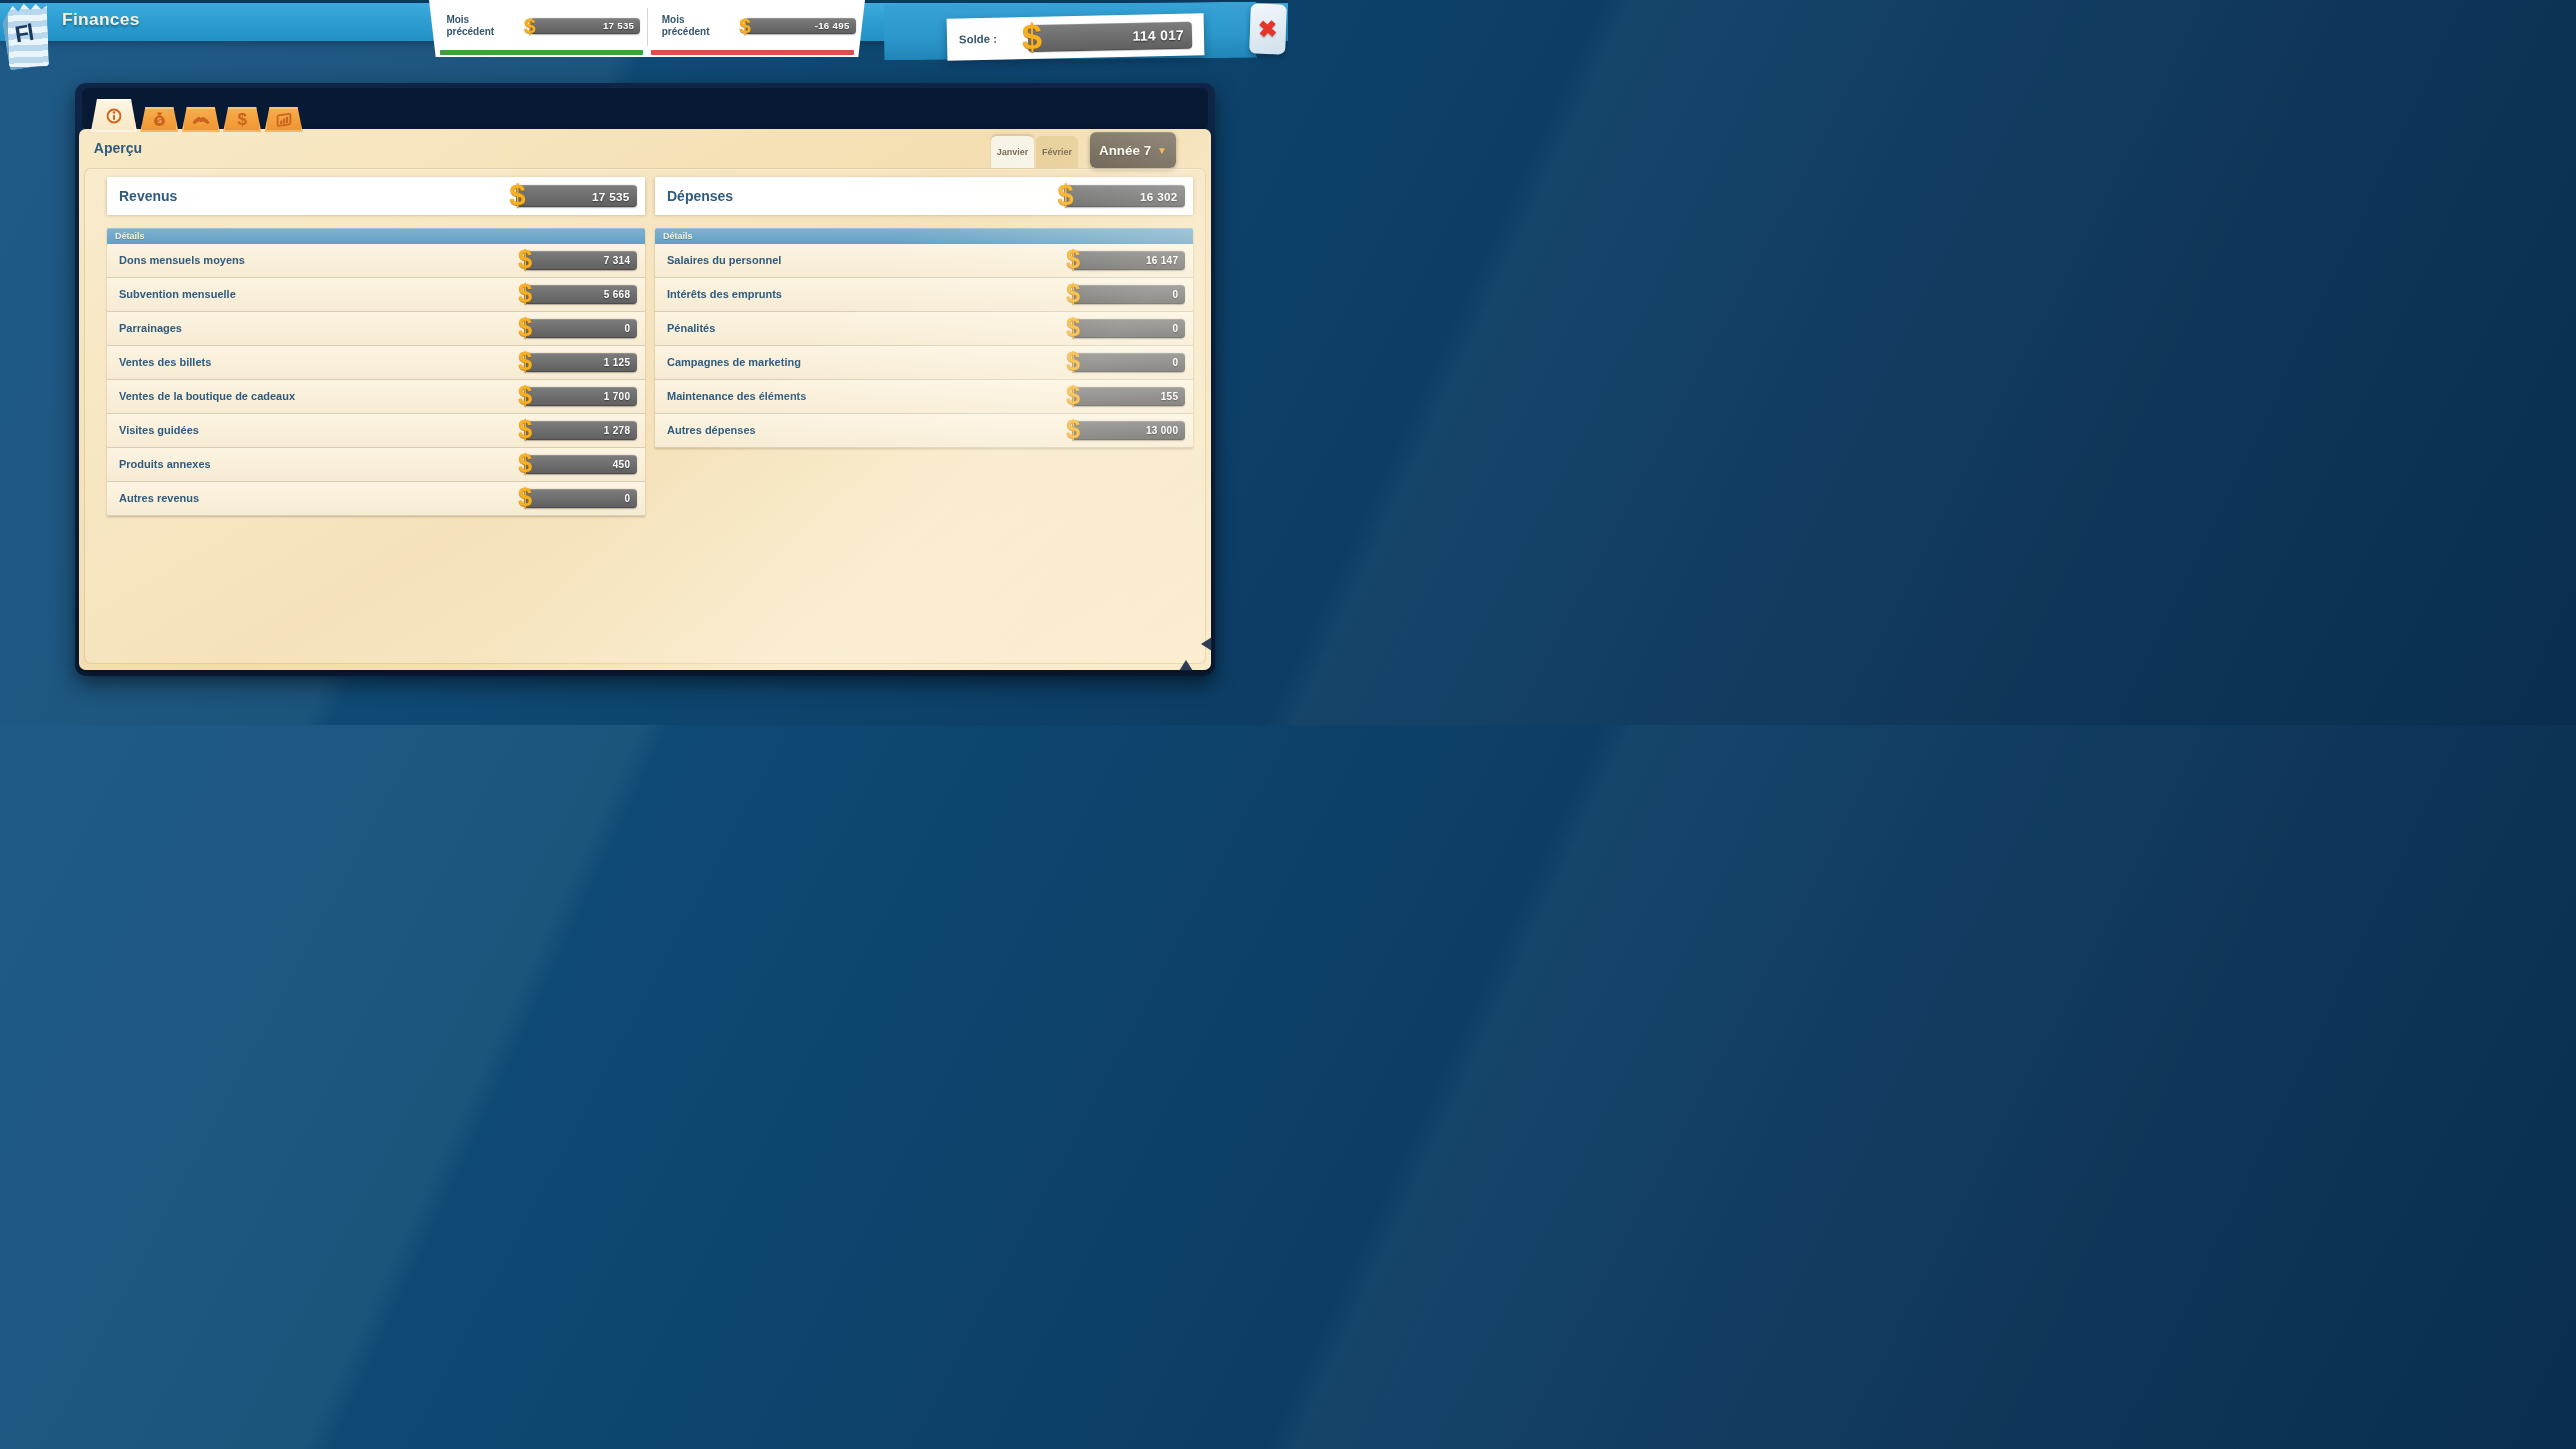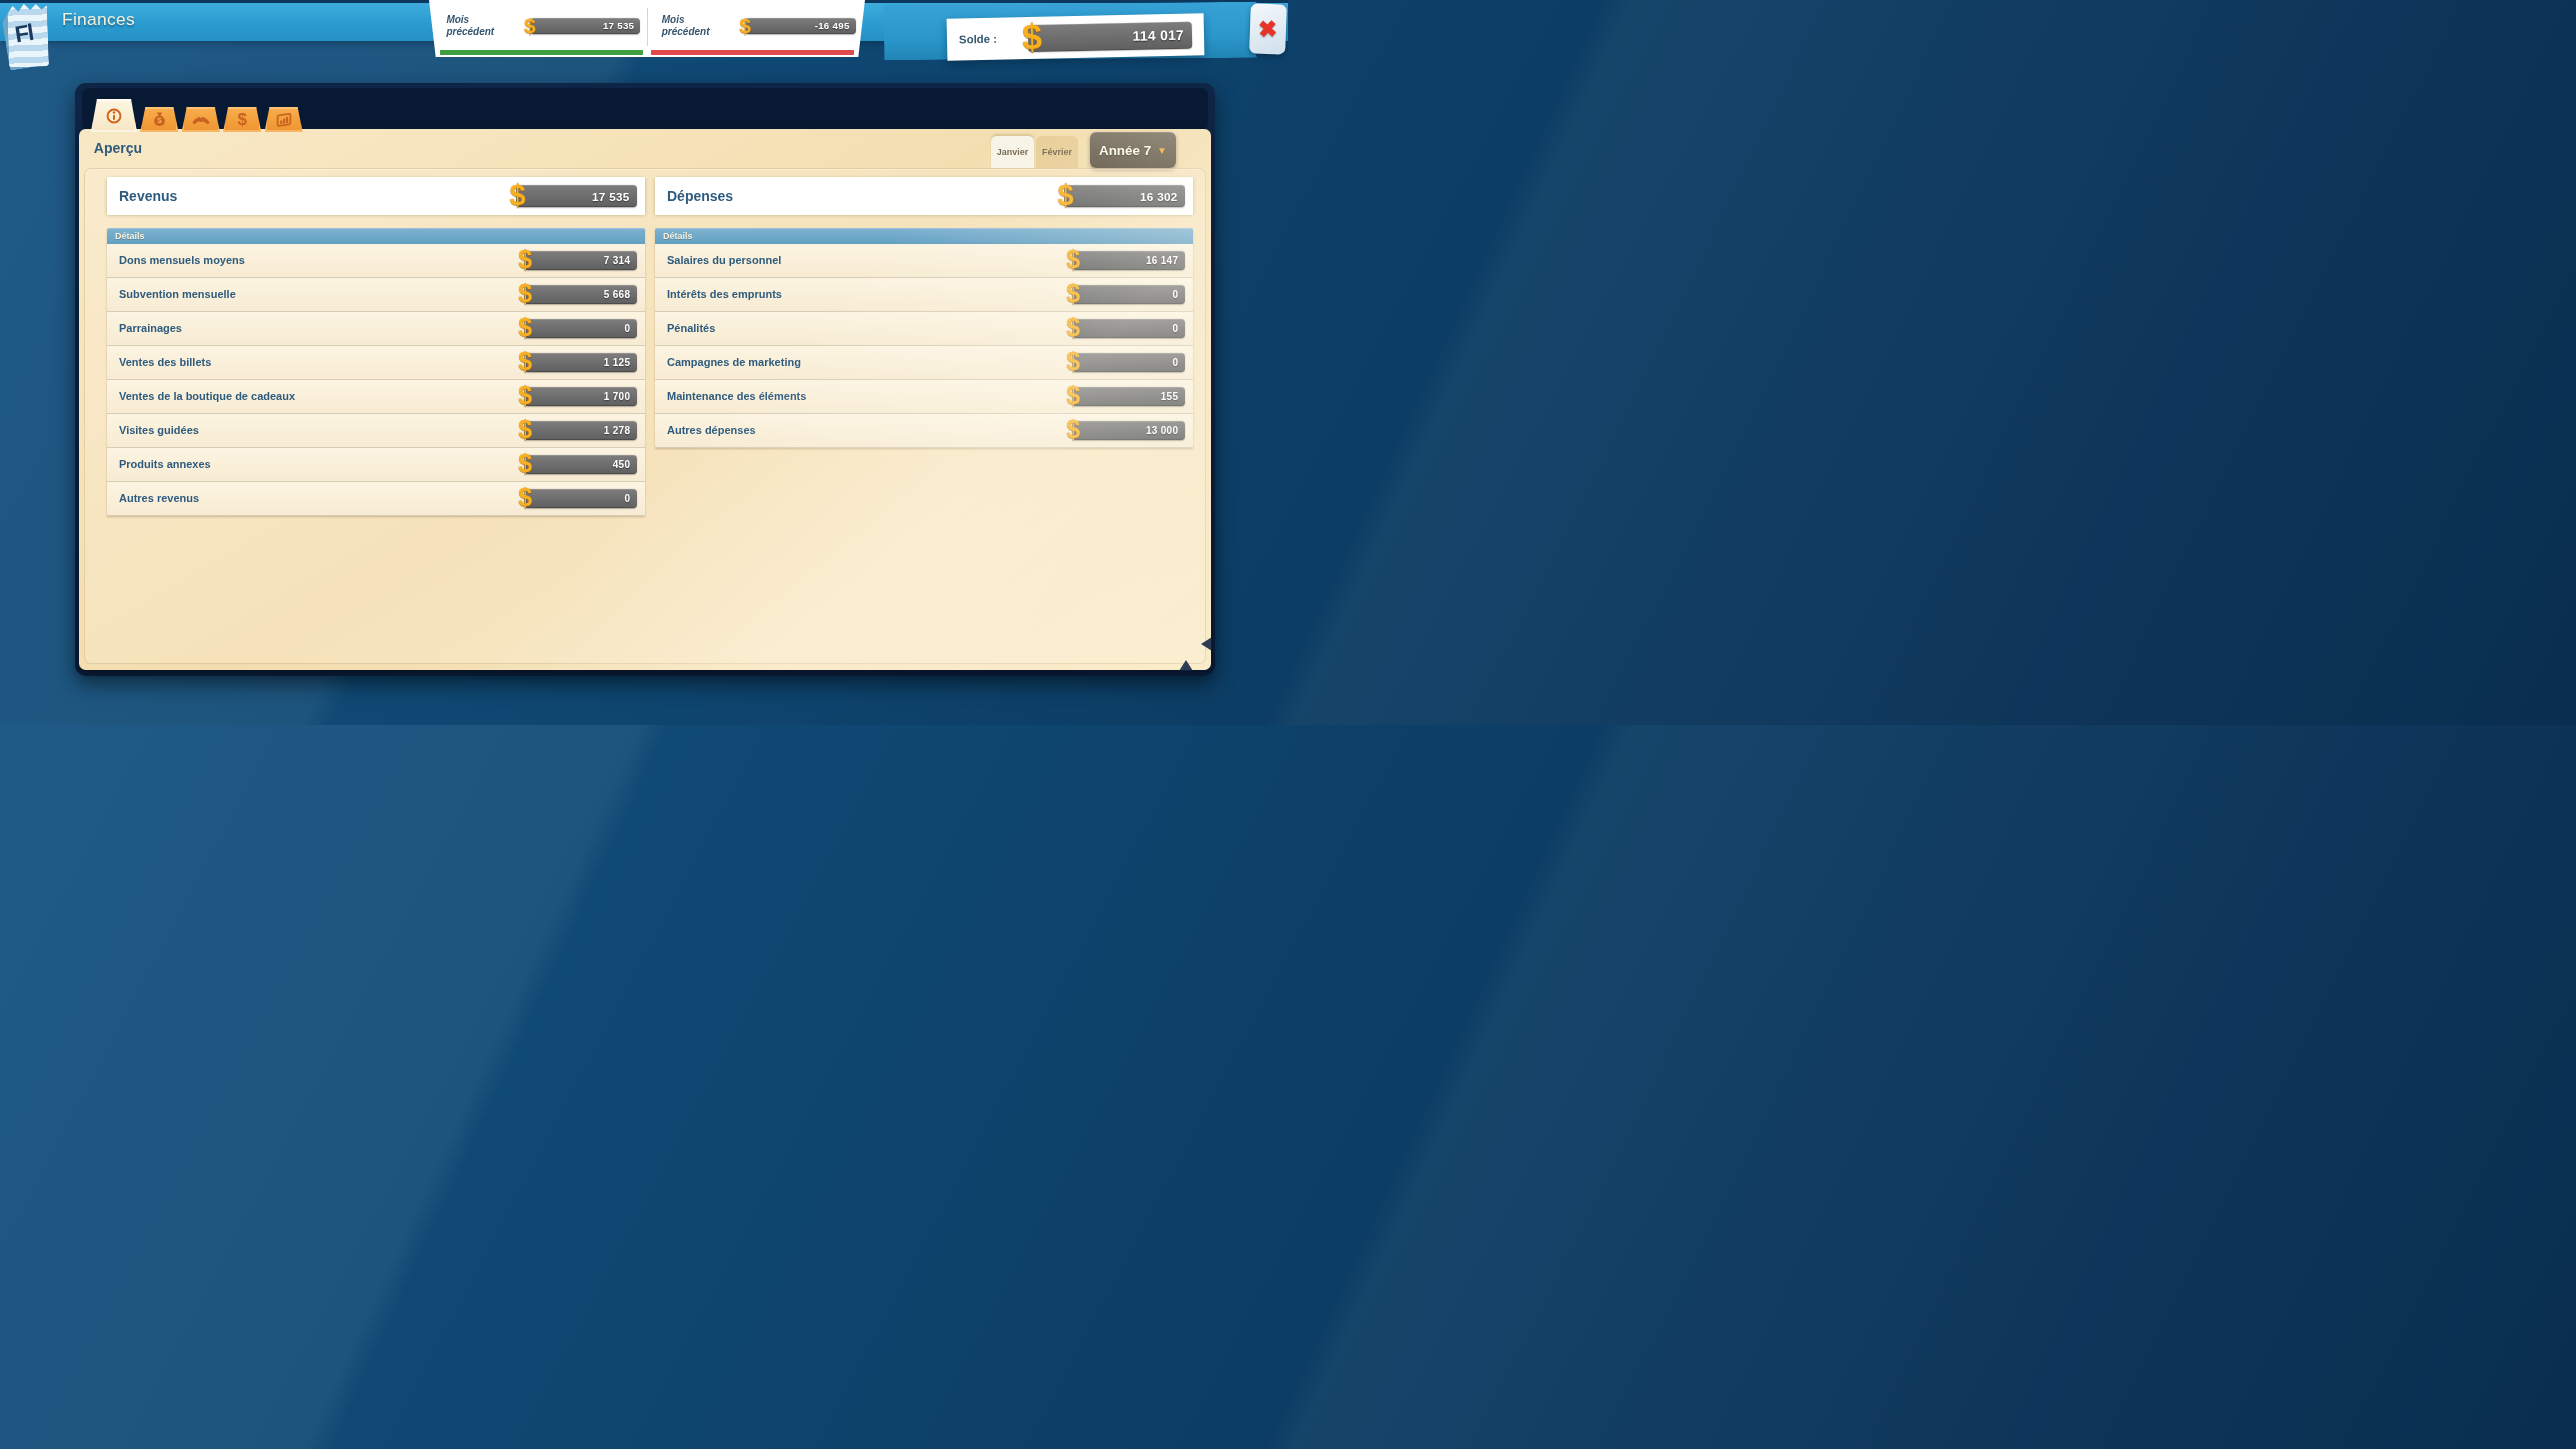--- a/index.html
+++ b/index.html
@@ -22,30 +22,30 @@
   .logo .backsheet{position:absolute;left:-3.4px;top:6.7px;width:39px;height:58px;
     background:#6fa5c9;transform:rotate(-7deg);border-radius:4px;
     clip-path:polygon(0 16%,14% 4%,28% 13%,42% 1%,58% 11%,72% 2%,86% 11%,100% 5%,100% 100%,0 100%);}
   .logo .paper{position:absolute;inset:0;
     background:repeating-linear-gradient(180deg,#eaf4fb 0 6px,#b9d8ee 6px 12px);
     clip-path:polygon(0 16%,14% 4%,28% 13%,42% 1%,58% 11%,72% 2%,86% 11%,100% 5%,100% 100%,0 100%);
     border-radius:0 0 4px 4px;box-shadow:0 4px 6.7px rgba(5,30,55,.45);}
   .logo .glyph{position:absolute;left:6.7px;top:17.4px;font-weight:900;font-size:23px;color:#1b3a5f;
     transform:rotate(-7deg);letter-spacing:-1.3px;}
 
-  .app-title{left:62px;top:9.4px;font-size:17.4px;font-weight:400;color:#f8f0d8;
+  .app-title{left:62px;top:9.4px;font-size:17.4px;font-weight:700;color:#f8f0d8;
     text-shadow:0 2px 2px rgba(5,30,55,.4);z-index:6;letter-spacing:0.3px;}
 
   
   .center-panel{left:429px;top:0;width:436px;height:57px;background:#fff;z-index:5;
     clip-path:polygon(0 0,100% 0,calc(100% - 6.7px) 100%,6.7px 100%);
     display:flex;}
   .pm-half{flex:1;display:flex;align-items:center;padding:2.7px 9.4px 8px 17.4px;}
   .pm-half.right{padding-left:12px;}
-  .pm-label{width:64px;font-size:10px;font-weight:700;line-height:1.15;color:#35566e;font-style:italic;}
+  .pm-label{width:64px;font-size:10px;font-weight:700;line-height:1.15;color:#35566e;}
   .pm-divider{position:absolute;left:50%;top:8px;bottom:10.7px;width:0.7px;background:#ccd6dc;}
   .bar{position:absolute;bottom:2px;height:4.7px;border-radius:0.7px;}
   .bar.green{left:10.7px;width:calc(50% - 14.8px);background:#3f9e3e;}
   .bar.red{right:10.7px;width:calc(50% - 14.8px);background:#e14b4b;}
 
   
   .ribbon{left:884px;top:2.7px;width:373px;height:56px;z-index:4;transform:rotate(-.4deg);
     background:linear-gradient(#36a2d6 0%,#2b97cb 60%,#2185b6 100%);
     clip-path:polygon(0 0,100% 0,calc(100% - 12px) 50%,100% 100%,0 100%);}
   .solde{left:947px;top:16px;width:233px;height:42px;background:#fff;z-index:6;

